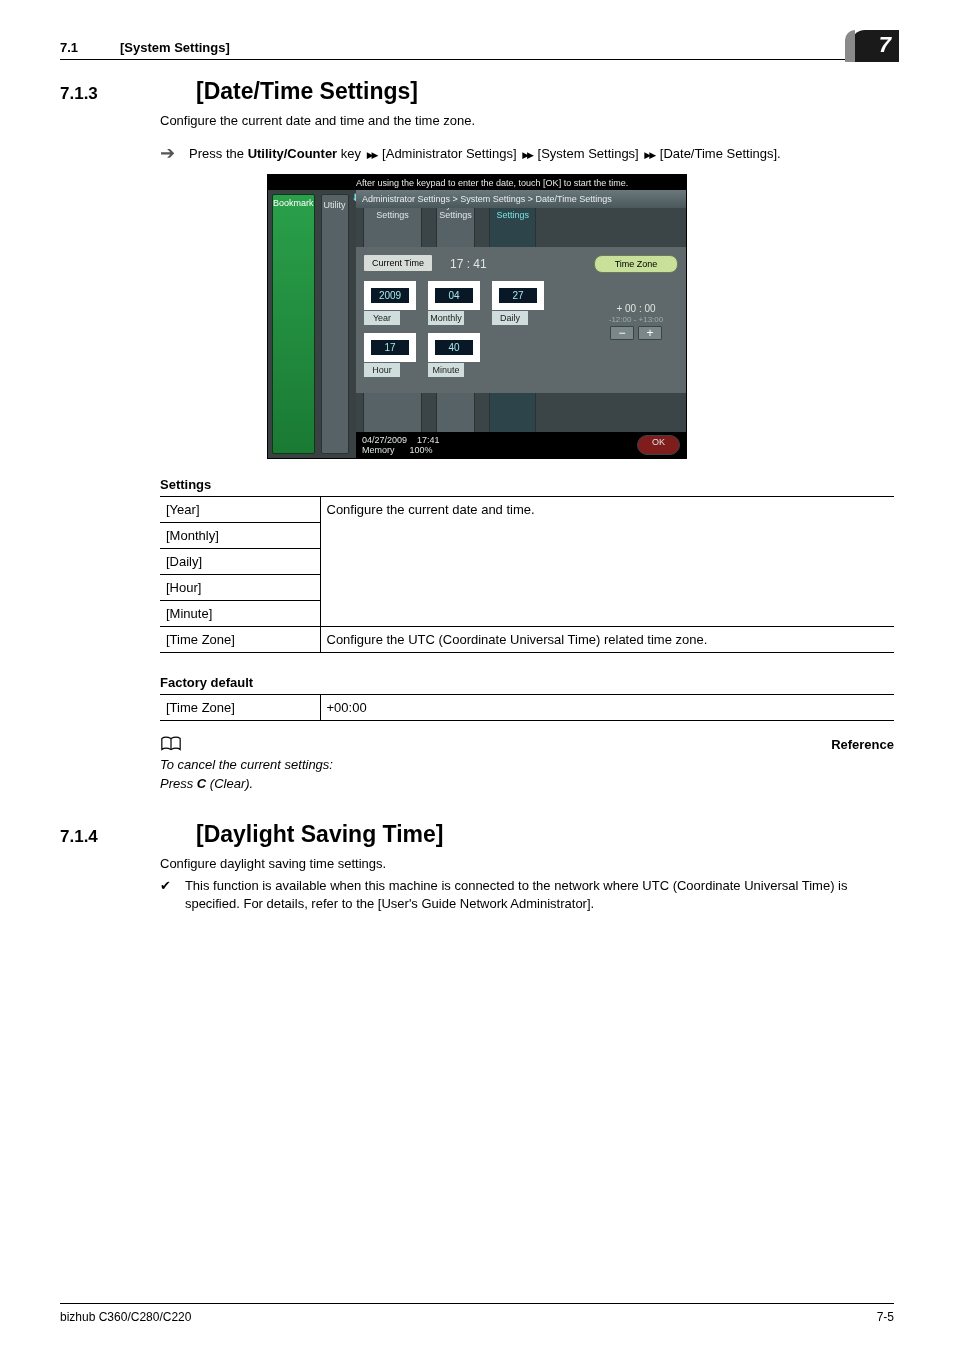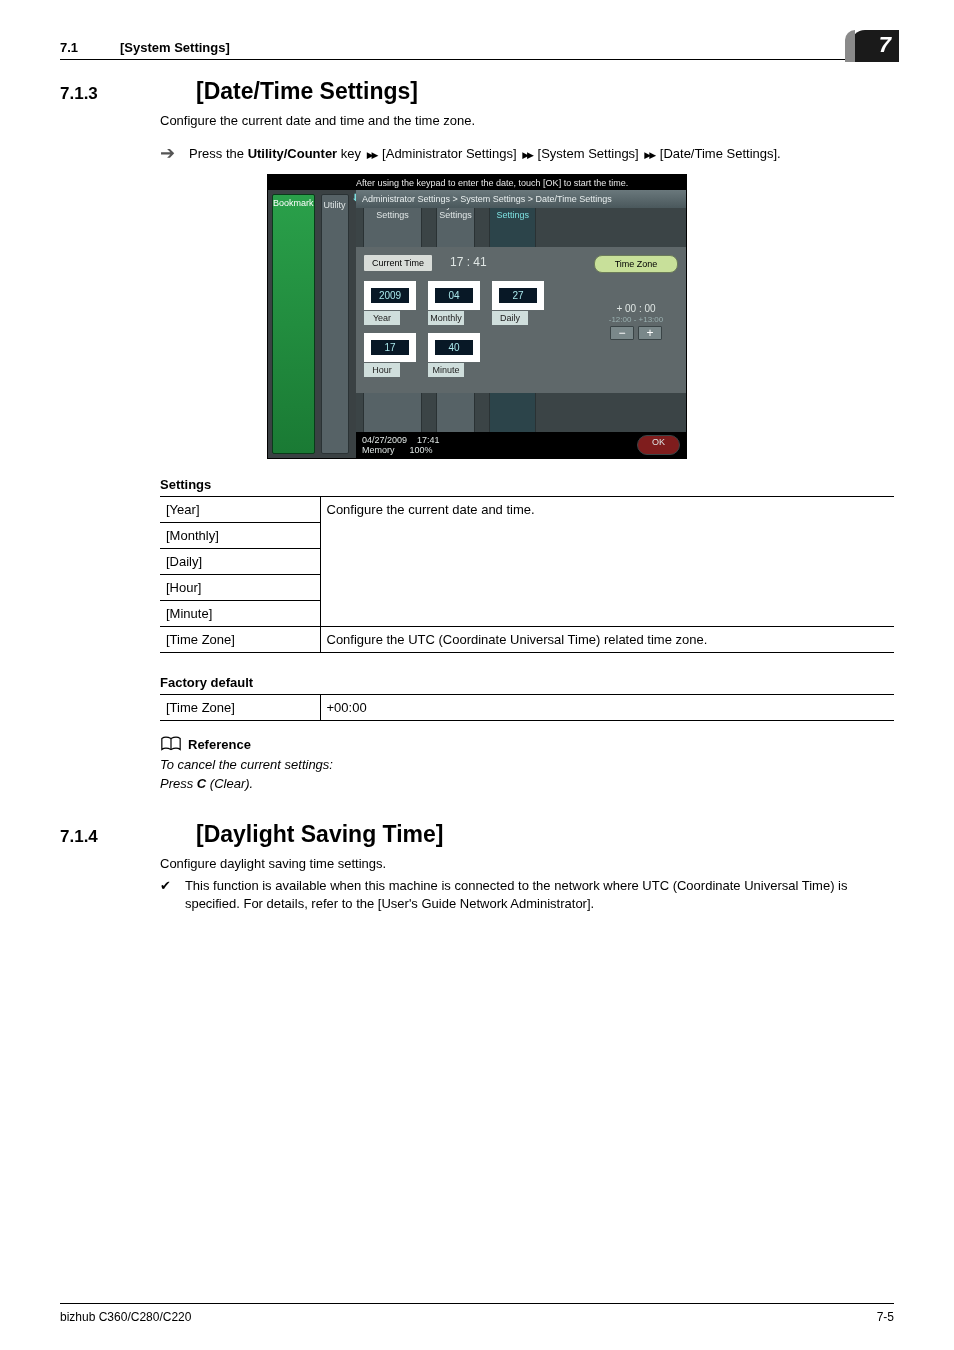--- a/index.html
+++ b/index.html
@@ -30,21 +30,21 @@
   .device-body { display:flex; background:#3b4446; }
   .dev-left { width:88px; padding:4px; display:flex; flex-direction:row; gap:3px; background:#3a4143;}
   .bookmark { background:linear-gradient(#2aa04a,#1a7a34); color:#fff; font-size:9px; text-align:center; padding:3px 0; border-radius:2px; border:1px solid #0a3a1a;}
   .crumb { background:#566266; color:#e0e6e6; font-size:9px; text-align:center; padding:5px 2px; border-radius:2px; border:1px solid #2a3234;}
   .crumb.sel { background:#2c444a; color:#7de0e0; }
   .arrdn { color:#7de0e0; font-size:10px; text-align:center; margin:-2px 0;}
   .dev-right { flex:1; display:flex; flex-direction:column;gap:39px; }
   .path-bar { background:linear-gradient(#6a787c,#4a585c); color:#e8eeee; font-size:9px; padding:4px 6px; }
   .panel { background:#5f686a; flex:1; padding:8px 8px 8px 8px; position:relative; display:flex; }
   .panel-main { flex:1; }
-  .ct-row { display:flex; gap:4px; align-items:flex-start; margin-bottom:10px;}
+  .ct-row { display:flex; gap:4px; align-items:flex-end; margin-bottom:10px;}
   .ct-lbl { background:#d8dcd8; font-size:9px; padding:3px 8px; border-radius:1px; }
   .ct-val { color:#dfe6e4; font-size:12px; padding-left:14px;}
   .fr { display:flex; gap:12px; margin-bottom:8px;}
   .fcell { display:flex; flex-direction:column; gap:1px; }
   .fval { background:#081826; color:#a8e6ea; font-size:10px; text-align:center; width:52px; padding:2px 0; border:7px solid #ffffff;}
   .flbl { background:#cfdedc; color:#222; font-size:9px; text-align:center; width:36px; padding:2px 0;}
   .panel-side { width:92px; padding-left:8px;}
   .tz-btn { background:#c8e09a; font-size:9px; text-align:center; padding:3px 0; border-radius:8px; border:1px solid #6a7a5a; margin-bottom:30px;}
   .tz-val { color:#dfe6e4; font-size:10px; text-align:center; margin-bottom:1px;}
   .tz-rng { color:#9ab0b0; font-size:8px; text-align:center; margin-bottom:2px;}
@@ -54,21 +54,21 @@
   .ok-btn { background:#7f1d1d; border:1px solid #3a4446; color:#dde4e4; font-size:9px; padding:1px 14px; border-radius:10px;}
 
   
   .tbl-title { font-weight:bold; font-size:13px; margin-left:100px; margin-bottom:4px; margin-top:6px;}
   .tbl { margin-left:100px; width: calc(100% - 100px); border-collapse:collapse; font-size:13px; }
   .tbl tr { border-top:1px solid #000; }
   .tbl tr:last-child { border-bottom:1px solid #000; }
   .tbl td { padding:5px 6px; vertical-align:top; }
   .tbl td:first-child { width:160px; border-right:1px solid #000; }
 
-  .ref-row { display:flex; align-items:center; margin-left:100px; margin-top:14px; gap:6px;}
+  .ref-row { display:flex; align-items:center; margin-left:100px; margin-top:14px; gap:6px;justify-content:space-between;}
   .ref-ico { width:22px; height:18px; }
   .ref-ttl { font-weight:bold; font-size:13px; }
   .italic { font-style:italic; font-size:13px; margin-left:100px; margin-top:4px; }
 
   .check-line { display:flex; margin-left:100px; font-size:13px; gap:14px; margin-top:6px;}
   .check-line .ck { font-size:13px; padding-top:1px;}
   .check-line .txt { flex:1; line-height:1.35; }
 
   .footer { position:absolute; bottom:26px; left:60px; right:60px; border-top:1px solid #000; padding-top:6px; display:flex; justify-content:space-between; font-size:12px;}
 </style>

